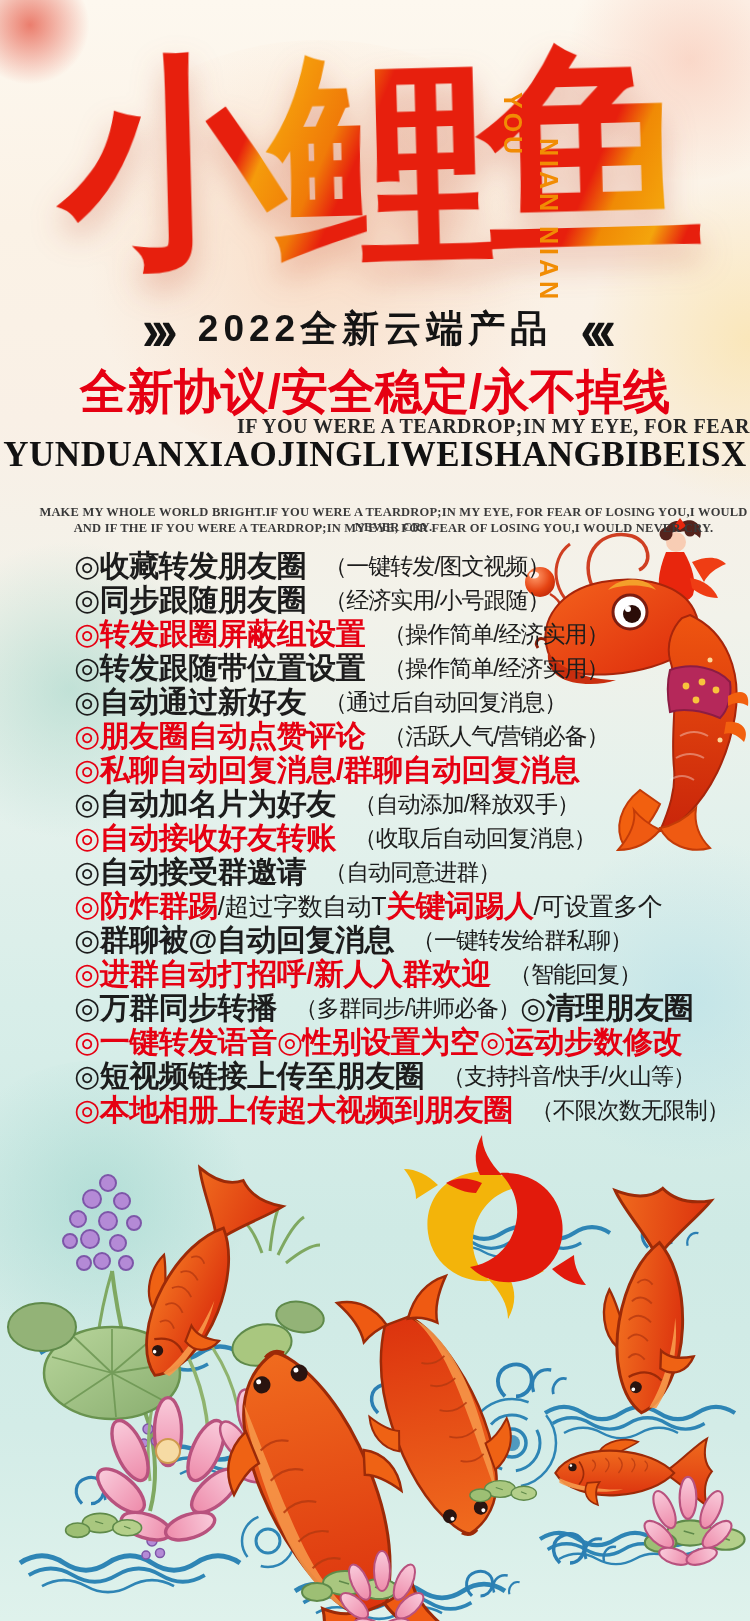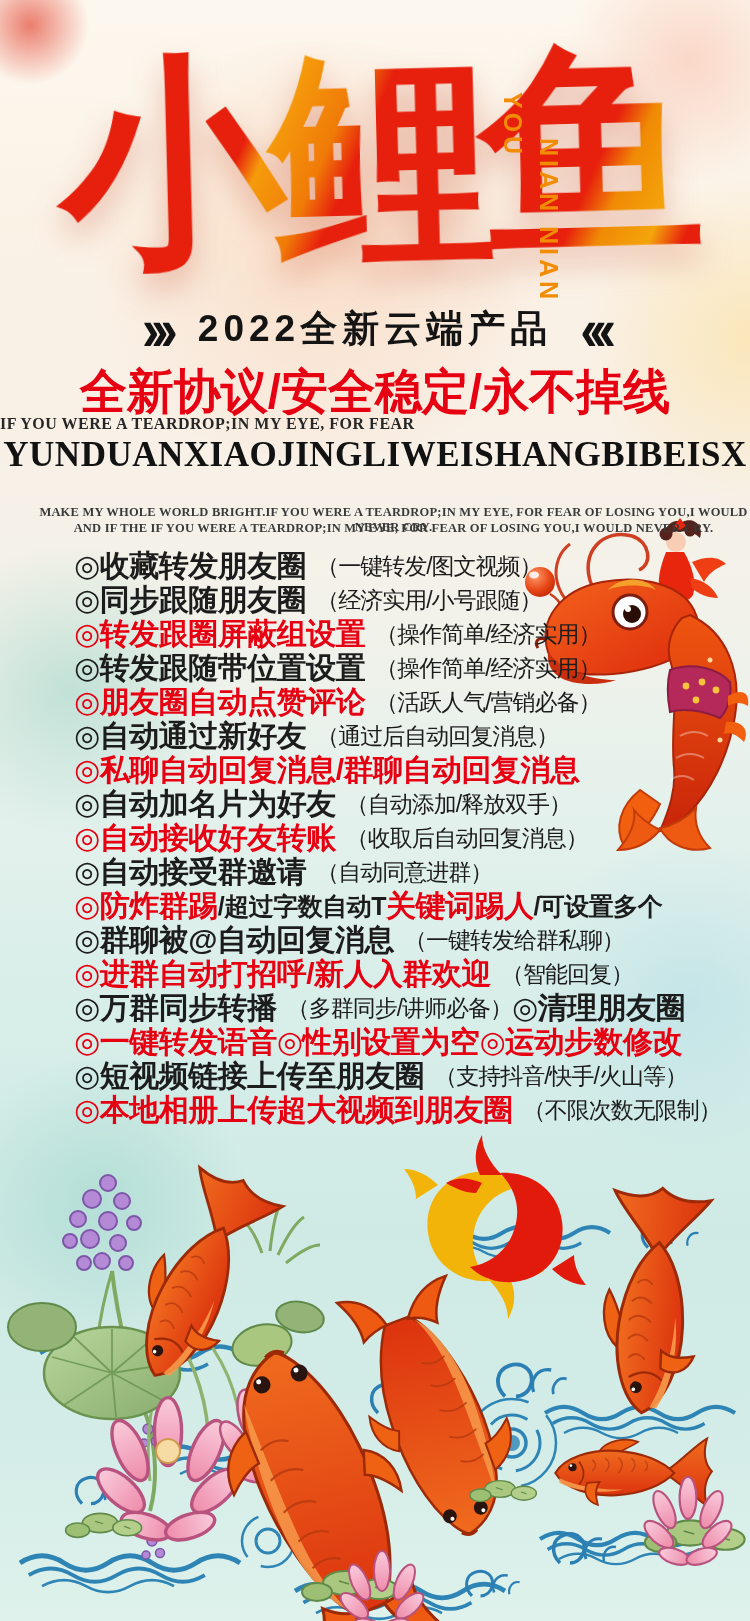--- a/index.html
+++ b/index.html
@@ -37,37 +37,37 @@
     color:#141414;
   }
   .chev{font-size:52px;font-weight:900;letter-spacing:-8px;line-height:46px;transform:scaleY(1.15);padding:0 6px;}
   .subtitle-text{font-size:37px;font-weight:600;letter-spacing:5px;}
 
   .headline{
     position:absolute;top:360px;left:0;right:0;z-index:2;text-align:center;
     font-size:48px;font-weight:900;letter-spacing:0px;color:var(--red,#e60012);
     transform:scaleX(.98);white-space:nowrap;
   }
-  .eng1{position:absolute;top:415px;left:0;right:0;z-index:2;text-align:left;
-    font-family:"Liberation Serif","DejaVu Serif",serif;font-size:16px;font-weight:700;color:#272727;letter-spacing:.5px;}
+  .eng1{position:absolute;top:415px;left:0;right:0;z-index:2;text-align:right;
+    font-family:"Liberation Serif","DejaVu Serif",serif;font-size:20px;font-weight:700;color:#272727;letter-spacing:.5px;}
   .eng2{position:absolute;top:435px;left:0;right:0;z-index:2;text-align:center;
     font-family:"Liberation Serif","DejaVu Serif",serif;font-size:35px;font-weight:700;color:#121212;letter-spacing:.5px;}
   .cn3{position:absolute;top:475px;left:0;right:0;z-index:2;text-align:center;
     font-size:28px;font-weight:700;color:#1c1c1c;letter-spacing:1px;}
   .fine{position:absolute;left:0;right:0;z-index:2;text-align:center;
     font-family:"Liberation Serif","DejaVu Serif",serif;font-size:12.5px;font-weight:700;color:#3a3a3a;letter-spacing:.2px;padding-left:37px;}
   .fine.f1{top:505px;}
   .fine.f2{top:521px;}
 
   .feature-list{position:absolute;left:74px;top:549px;z-index:3;}
   .feature-row{display:flex;align-items:center;height:34px;white-space:nowrap;}
   .seg{display:inline-block;}
   .seg.main{font-size:30px;font-weight:900;letter-spacing:-.5px;}
-  .seg.mid{font-size:25px;font-weight:700;letter-spacing:-.5px;color:#1c1c1c;}
-  .seg.sub{font-size:23px;font-weight:500;letter-spacing:-1px;color:#262626;padding-left:10px;}
+  .seg.mid{font-size:25px;font-weight:400;letter-spacing:-.5px;color:#1c1c1c;}
+  .seg.sub{font-size:23px;font-weight:500;letter-spacing:-1px;color:#262626;padding-left:18px;}
   .seg.red{color:var(--red,#e60012);}
   .seg.black{color:#1c1c1c;}
 
   .koi-rider{position:absolute;left:520px;top:490px;width:230px;height:370px;z-index:1;}
   .pond{position:absolute;left:0;top:1121px;width:750px;height:500px;z-index:1;}
 </style>
 </head>
 <body>
 
 <div class="poster">
@@ -108,26 +108,26 @@
       </div>
       <div class="feature-row">
         <span class="seg red main">◎转发跟圈屏蔽组设置</span>
         <span class="seg black sub">（操作简单/经济实用）</span>
       </div>
       <div class="feature-row">
         <span class="seg black main">◎转发跟随带位置设置</span>
         <span class="seg black sub">（操作简单/经济实用）</span>
       </div>
       <div class="feature-row">
+        <span class="seg black main">◎自动通过新好友</span>
+        <span class="seg black sub">（通过后自动回复消息）</span>
+      </div>
+      <div class="feature-row">
         <span class="seg red main">◎朋友圈自动点赞评论</span>
         <span class="seg black sub">（活跃人气/营销必备）</span>
-      </div>
-      <div class="feature-row">
-        <span class="seg black main">◎自动通过新好友</span>
-        <span class="seg black sub">（通过后自动回复消息）</span>
       </div>
       <div class="feature-row">
         <span class="seg red main">◎私聊自动回复消息/群聊自动回复消息</span>
       </div>
       <div class="feature-row">
         <span class="seg black main">◎自动加名片为好友</span>
         <span class="seg black sub">（自动添加/释放双手）</span>
       </div>
       <div class="feature-row">
         <span class="seg red main">◎自动接收好友转账</span>

